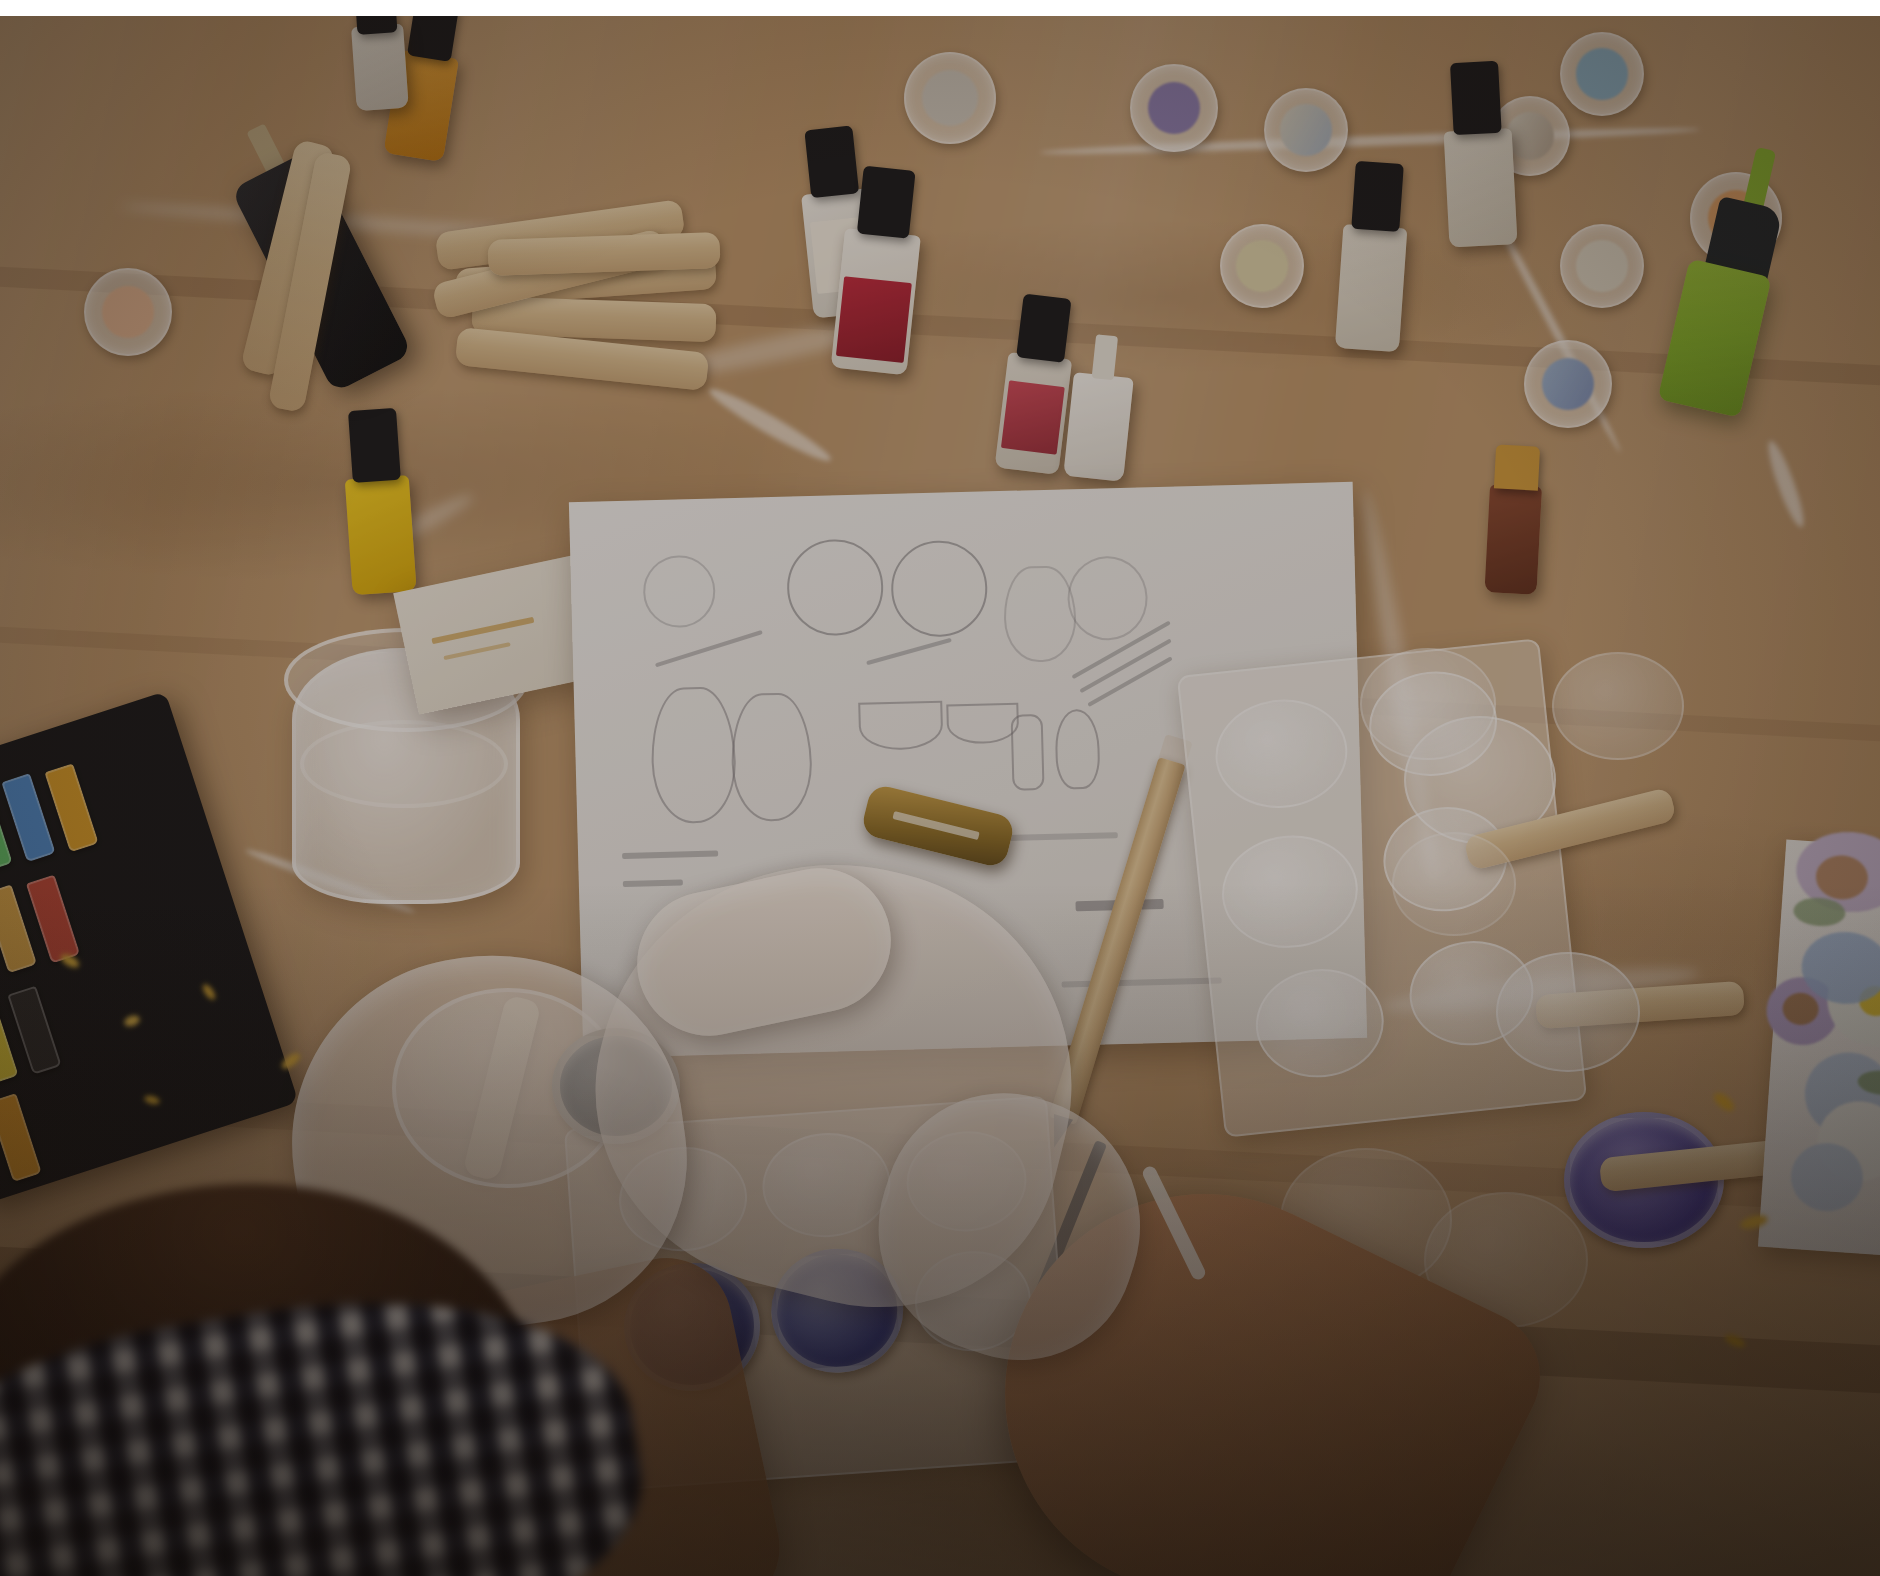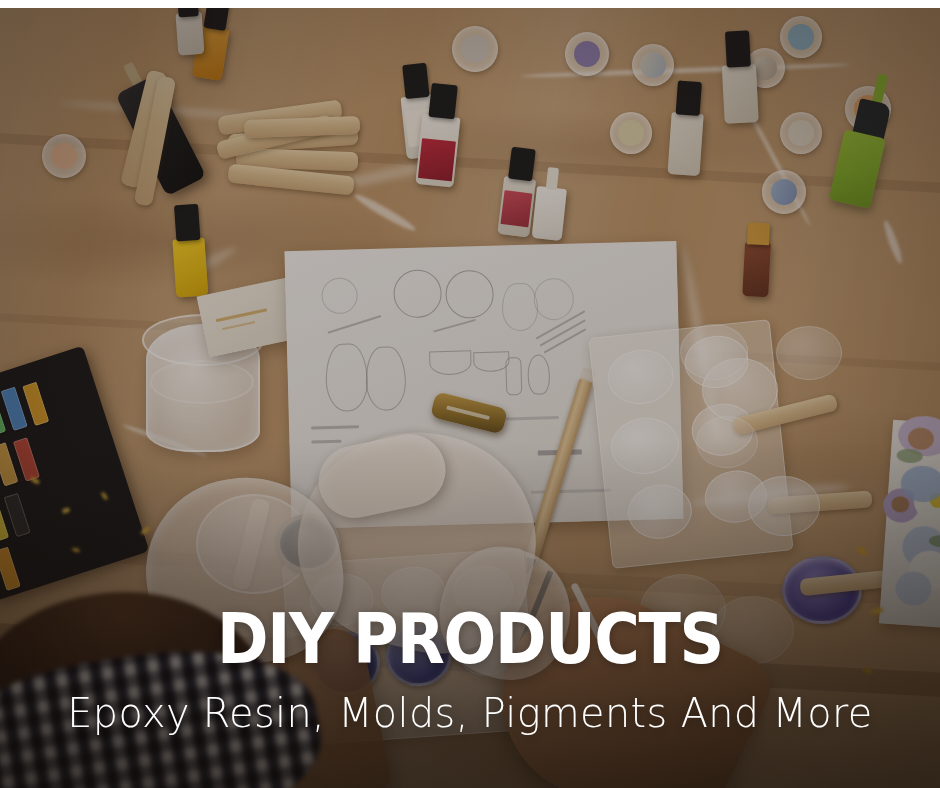--- a/index.html
+++ b/index.html
@@ -651,18 +651,14 @@
     <div class="sketch-line" style="left:556px;top:600px;width:62px;height:7px;background:rgba(240,235,226,.85);transform:rotate(64deg);border-radius:4px;"></div>
 
     <div class="hair" style="left:-30px;top:584px;width:300px;height:160px;"></div>
     <div class="plaid" style="left:-70px;top:650px;width:390px;height:180px;"></div>
 
   </div>
 
   <div class="overlay"></div>
   <div class="vignette"></div>
 
-  <div class="caption">
-    <h1 class="title">DIY PRODUCTS</h1>
-    <p class="subtitle">Epoxy Resin, Molds, Pigments And More</p>
-  </div>
 
 </div>
 
 </body></html>

